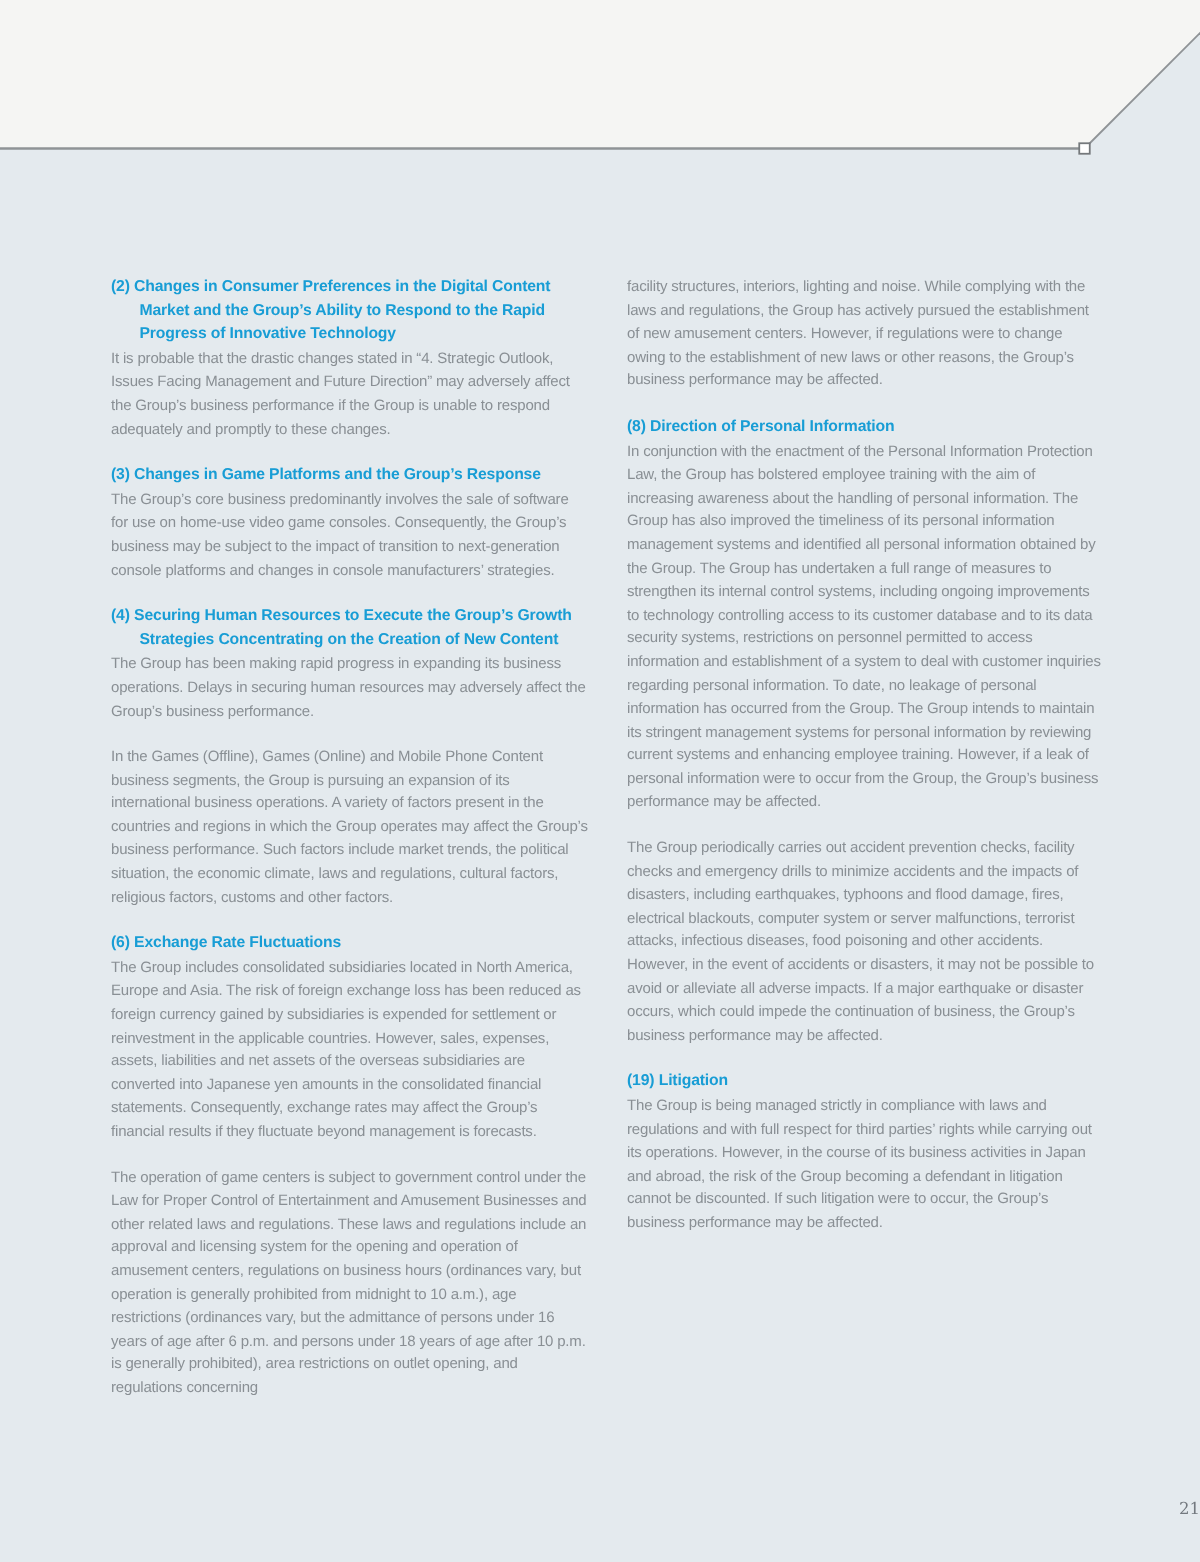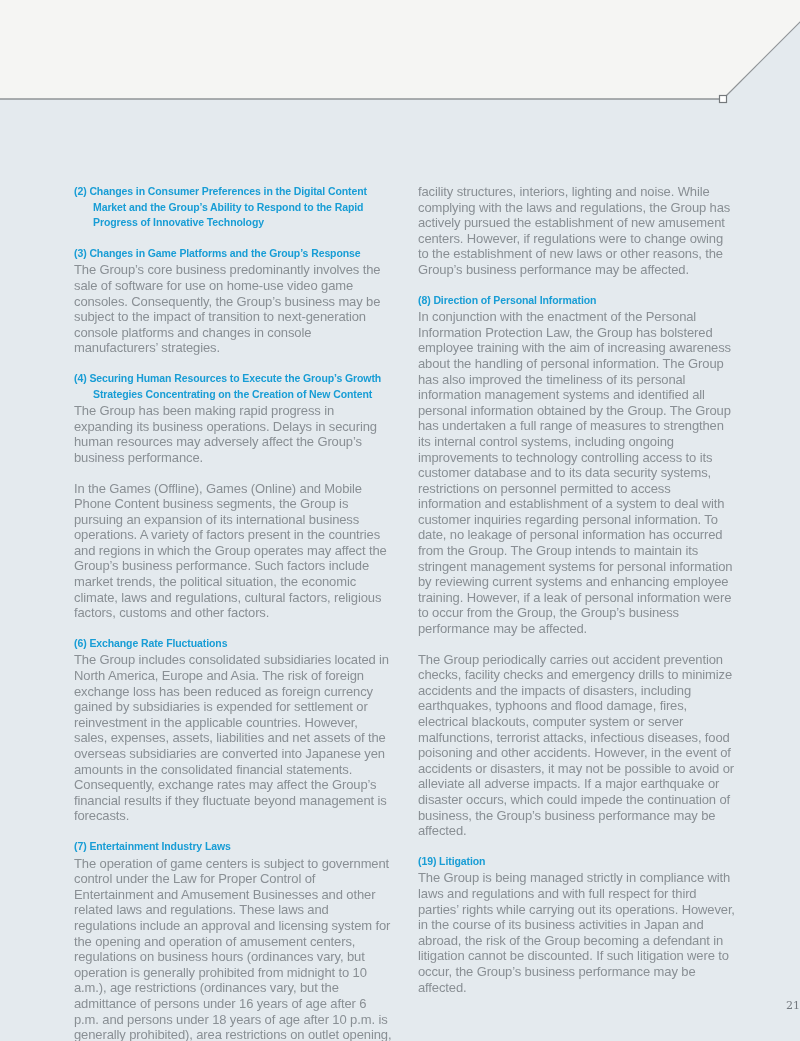--- a/index.html
+++ b/index.html
@@ -41,21 +41,21 @@
     line-height: 15.6px;
     font-weight: bold;
     letter-spacing: -0.1px;
     color: var(--accent_heading);
     padding-left: 19px;
     text-indent: -19px;
     margin-bottom: 1px;
   }
   .sec-h .title { white-space: pre-line; }
   .sec-p, .cont-p {
-    font-size: 13px;
+    font-size: 10px;
     line-height: 15.6px;
     letter-spacing: -0.12px;
     color: var(--body_text);
     text-align: left;
   }
   .cont-p { margin-bottom: 15px; }
   .page-num {
     position: absolute;
     top: 999px;
     left: 0;
@@ -77,20 +77,21 @@
 </svg>
 
 <div class="content">
 
   <div class="col">
 
     <div class="sec">
       <h3 class="sec-h"><span>(2)</span> <span class="title">Changes in Consumer Preferences in the Digital Content
 Market and the Group’s Ability to Respond to the Rapid
 Progress of Innovative Technology</span></h3>
+      <p class="sec-p">It is probable that the drastic changes stated in “4. Strategic Outlook, Issues Facing Management and Future Direction” may adversely affect the Group’s business performance if the Group is unable to respond adequately and promptly to these changes.</p>
     </div>
 
     <div class="sec">
       <h3 class="sec-h"><span>(3)</span> <span class="title">Changes in Game Platforms and the Group’s Response</span></h3>
       <p class="sec-p">The Group’s core business predominantly involves the sale of software for use on home-use video game consoles. Consequently, the Group’s business may be subject to the impact of transition to next-generation console platforms and changes in console manufacturers’ strategies.</p>
     </div>
 
     <div class="sec">
       <h3 class="sec-h"><span>(4)</span> <span class="title">Securing Human Resources to Execute the Group’s Growth
 Strategies Concentrating on the Creation of New Content</span></h3>
@@ -100,21 +101,20 @@
     <div class="sec">
       <p class="sec-p">In the Games (Offline), Games (Online) and Mobile Phone Content business segments, the Group is pursuing an expansion of its international business operations. A variety of factors present in the countries and regions in which the Group operates may affect the Group’s business performance. Such factors include market trends, the political situation, the economic climate, laws and regulations, cultural factors, religious factors, customs and other factors.</p>
     </div>
 
     <div class="sec">
       <h3 class="sec-h"><span>(6)</span> <span class="title">Exchange Rate Fluctuations</span></h3>
       <p class="sec-p">The Group includes consolidated subsidiaries located in North America, Europe and Asia. The risk of foreign exchange loss has been reduced as foreign currency gained by subsidiaries is expended for settlement or reinvestment in the applicable countries. However, sales, expenses, assets, liabilities and net assets of the overseas subsidiaries are converted into Japanese yen amounts in the consolidated financial statements. Consequently, exchange rates may affect the Group’s financial results if they fluctuate beyond management is forecasts.</p>
     </div>
 
     <div class="sec">
-      <h3 class="sec-h"><span>(7)</span> <span class="title">Entertainment Industry Laws</span></h3>
       <p class="sec-p">The operation of game centers is subject to government control under the Law for Proper Control of Entertainment and Amusement Businesses and other related laws and regulations. These laws and regulations include an approval and licensing system for the opening and operation of amusement centers, regulations on business hours (ordinances vary, but operation is generally prohibited from midnight to 10 a.m.), age restrictions (ordinances vary, but the admittance of persons under 16 years of age after 6 p.m. and persons under 18 years of age after 10 p.m. is generally prohibited), area restrictions on outlet opening, and regulations concerning</p>
     </div>
 
   </div>
 
   <div class="col">
 
     <p class="cont-p">facility structures, interiors, lighting and noise. While complying with the laws and regulations, the Group has actively pursued the establishment of new amusement centers. However, if regulations were to change owing to the establishment of new laws or other reasons, the Group’s business performance may be affected.</p>
 
     <div class="sec">

